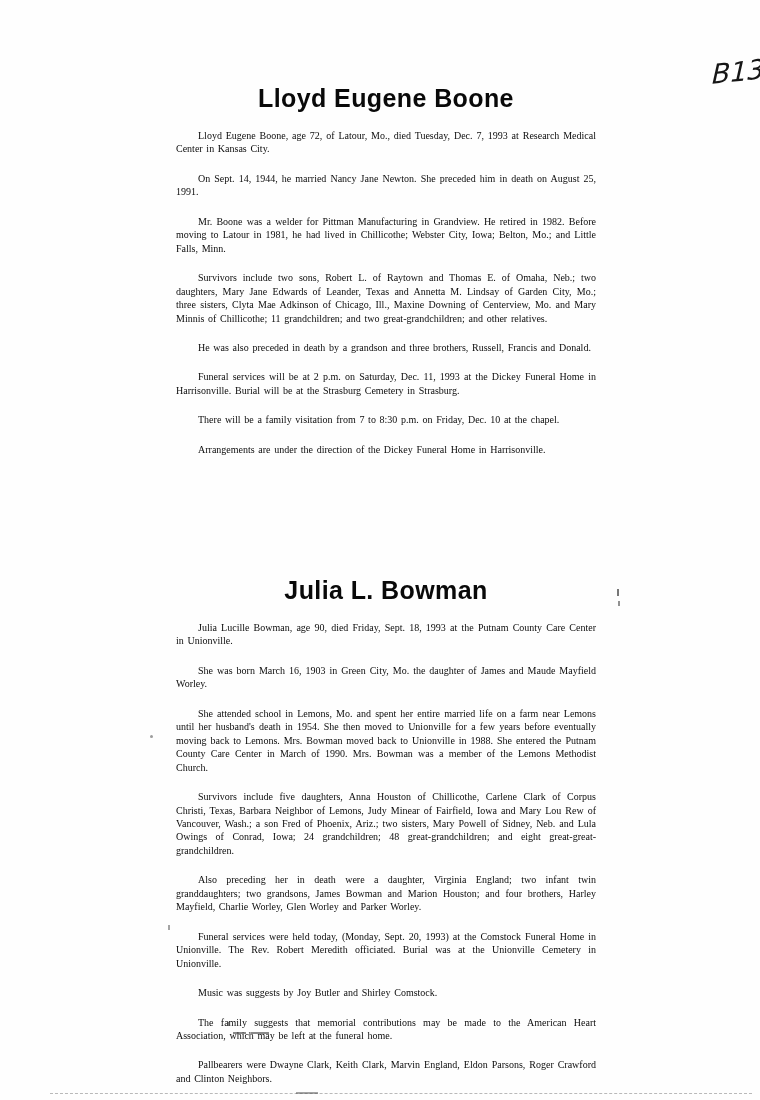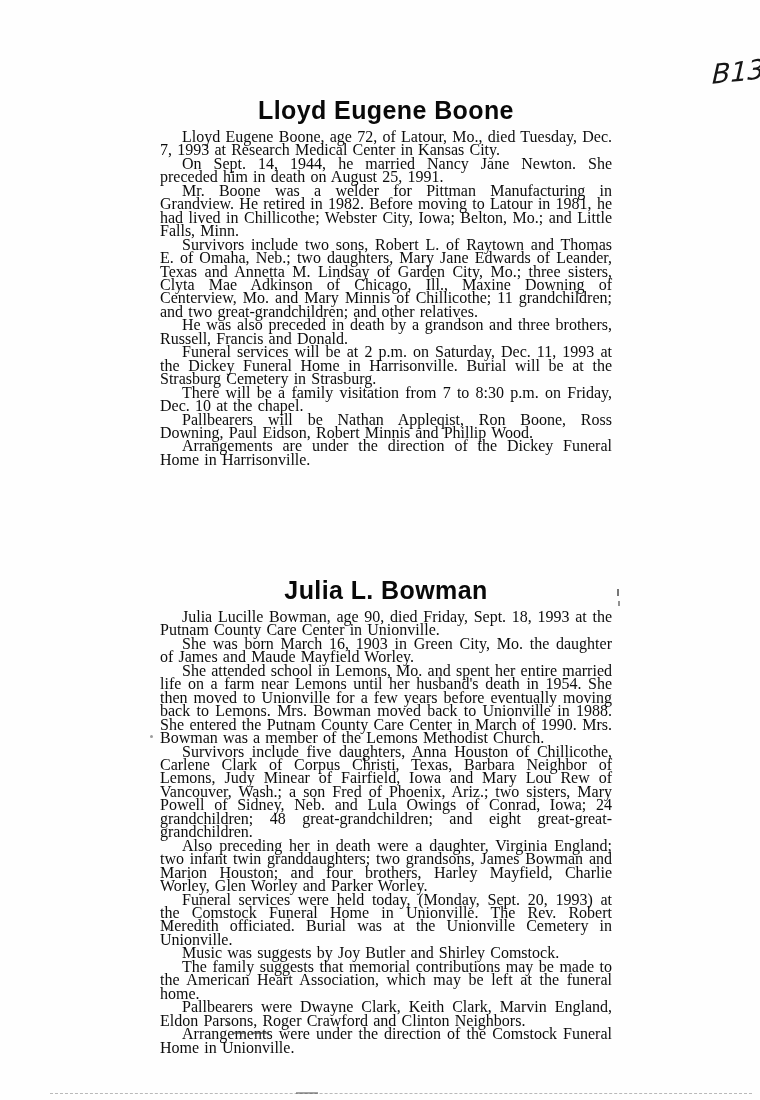--- a/index.html
+++ b/index.html
@@ -11,36 +11,36 @@
     background: #fefefe;
     color: #0c0c0c;
     font-family: "Liberation Serif", serif;
     overflow: hidden;
   }
   .obituary {
     position: absolute;
     left: 160px;
     width: 452px;
   }
-  #obit-0 { top: 96px; }
+  #obit-0 { top: 84px; }
   #obit-1 { top: 576px; }
   .obit-title {
     margin: 0 0 5px 0;
     font-family: "Liberation Sans", sans-serif;
     font-weight: 700;
     font-size: 25px;
     line-height: 29px;
     text-align: center;
     letter-spacing: 0.4px;
     color: #090909;
   }
   .obit-body p {
-    margin: 0;
+    margin: 16px;
     text-indent: 22px;
-    font-size: 16px;
+    font-size: 10px;
     line-height: 13.45px;
     text-align: justify;
     word-spacing: 1.2px;
   }
   .handwritten-mark {
     position: absolute;
     top: 56px;
     left: 712px;
     font-family: "DejaVu Sans", sans-serif;
     font-style: italic;
@@ -78,21 +78,20 @@
   <article class="obituary" id="obit-0">
     <h1 class="obit-title">Lloyd Eugene Boone</h1>
     <div class="obit-body">
         <p>Lloyd Eugene Boone, age 72, of Latour, Mo., died Tuesday, Dec. 7, 1993 at Research Medical Center in Kansas City.</p>
         <p>On Sept. 14, 1944, he married Nancy Jane Newton. She preceded him in death on August 25, 1991.</p>
         <p>Mr. Boone was a welder for Pittman Manufacturing in Grandview. He retired in 1982. Before moving to Latour in 1981, he had lived in Chillicothe; Webster City, Iowa; Belton, Mo.; and Little Falls, Minn.</p>
         <p>Survivors include two sons, Robert L. of Raytown and Thomas E. of Omaha, Neb.; two daughters, Mary Jane Edwards of Leander, Texas and Annetta M. Lindsay of Garden City, Mo.; three sisters, Clyta Mae Adkinson of Chicago, Ill., Maxine Downing of Centerview, Mo. and Mary Minnis of Chillicothe; 11 grandchildren; and two great-grandchildren; and other relatives.</p>
         <p>He was also preceded in death by a grandson and three brothers, Russell, Francis and Donald.</p>
         <p>Funeral services will be at 2 p.m. on Saturday, Dec. 11, 1993 at the Dickey Funeral Home in Harrisonville. Burial will be at the Strasburg Cemetery in Strasburg.</p>
         <p>There will be a family visitation from 7 to 8:30 p.m. on Friday, Dec. 10 at the chapel.</p>
-        <p>Pallbearers will be Nathan Appleqist, Ron Boone, Ross Downing, Paul Eidson, Robert Minnis and Phillip Wood.</p>
         <p>Arrangements are under the direction of the Dickey Funeral Home in Harrisonville.</p>
       </div>
   </article>
 
   <article class="obituary" id="obit-1">
     <h1 class="obit-title">Julia L. Bowman</h1>
     <div class="obit-body">
         <p>Julia Lucille Bowman, age 90, died Friday, Sept. 18, 1993 at the Putnam County Care Center in Unionville.</p>
         <p>She was born March 16, 1903 in Green City, Mo. the daughter of James and Maude Mayfield Worley.</p>
         <p>She attended school in Lemons, Mo. and spent her entire married life on a farm near Lemons until her husband's death in 1954. She then moved to Unionville for a few years before eventually moving back to Lemons. Mrs. Bowman moved back to Unionville in 1988. She entered the Putnam County Care Center in March of 1990. Mrs. Bowman was a member of the Lemons Methodist Church.</p>

